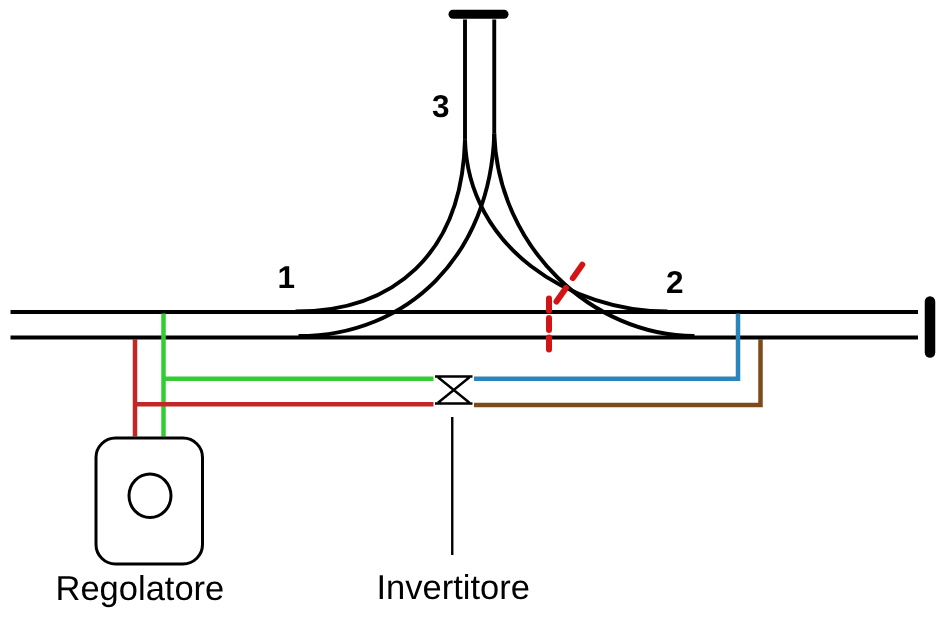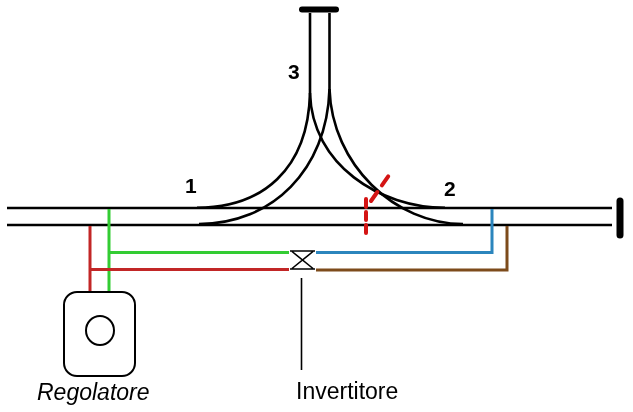--- a/index.html
+++ b/index.html
@@ -110,16 +110,16 @@
   </svg>
 
   <div class="num" style="left:185px; top:175px;">1</div>
   <div class="num" style="left:444px; top:178px;">2</div>
   <div class="num" style="left:288px; top:61px;">3</div>
 
   <div class="regulator-box">
     <div class="regulator-knob"></div>
   </div>
 
-  <div class="caption" style="left:37px; top:380px;font-style:italic;">Regolatore</div>
-  <div class="caption" style="left:251px; top:379px;margin-left:45px;">Invertitore</div>
+  <div class="caption" style="left:37px; top:380px;">Regolatore</div>
+  <div class="caption" style="left:251px; top:379px;">Invertitore</div>
 
 </div>
 
 </body></html>

